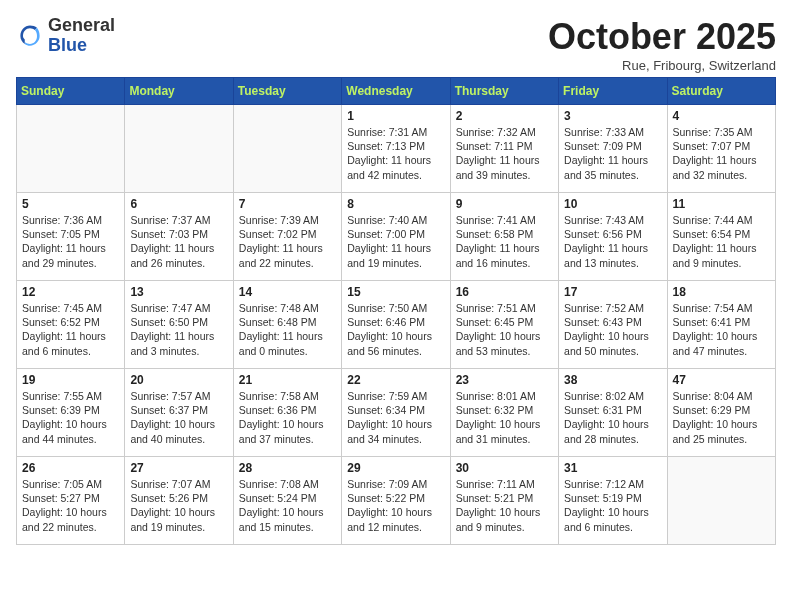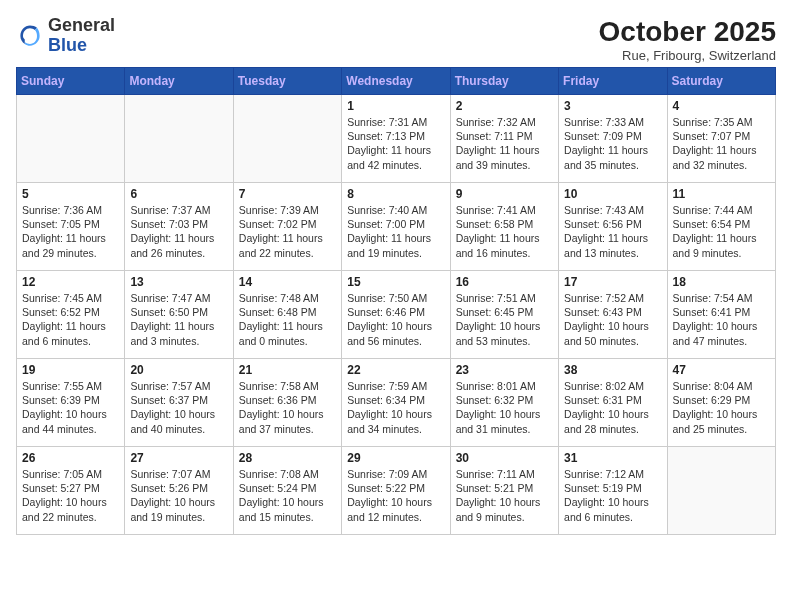--- a/index.html
+++ b/index.html
@@ -29,36 +29,36 @@
     .logo-general { color: #333; }
     .logo-blue { color: #2255aa; }
     .logo-icon {
       width: 28px;
       height: 28px;
     }
     .title-section {
       text-align: right;
     }
     .month-title {
-      font-size: 28px;
+      font-size: 36px;
       font-weight: bold;
       color: #222;
     }
     .location {
       font-size: 13px;
       color: #444;
     }
     .calendar {
       width: 100%;
       border-collapse: collapse;
       font-size: 11px;
     }
     .calendar th {
       background: #2255aa;
-      color: #c4b5fd;
+      color: #bef264;
       padding: 6px 4px;
       text-align: left;
       font-weight: bold;
       font-size: 12px;
       border: 1px solid #1a4499;
     }
     .calendar td {
       border: 1px solid #ccc;
       vertical-align: top;
       padding: 4px 5px;

